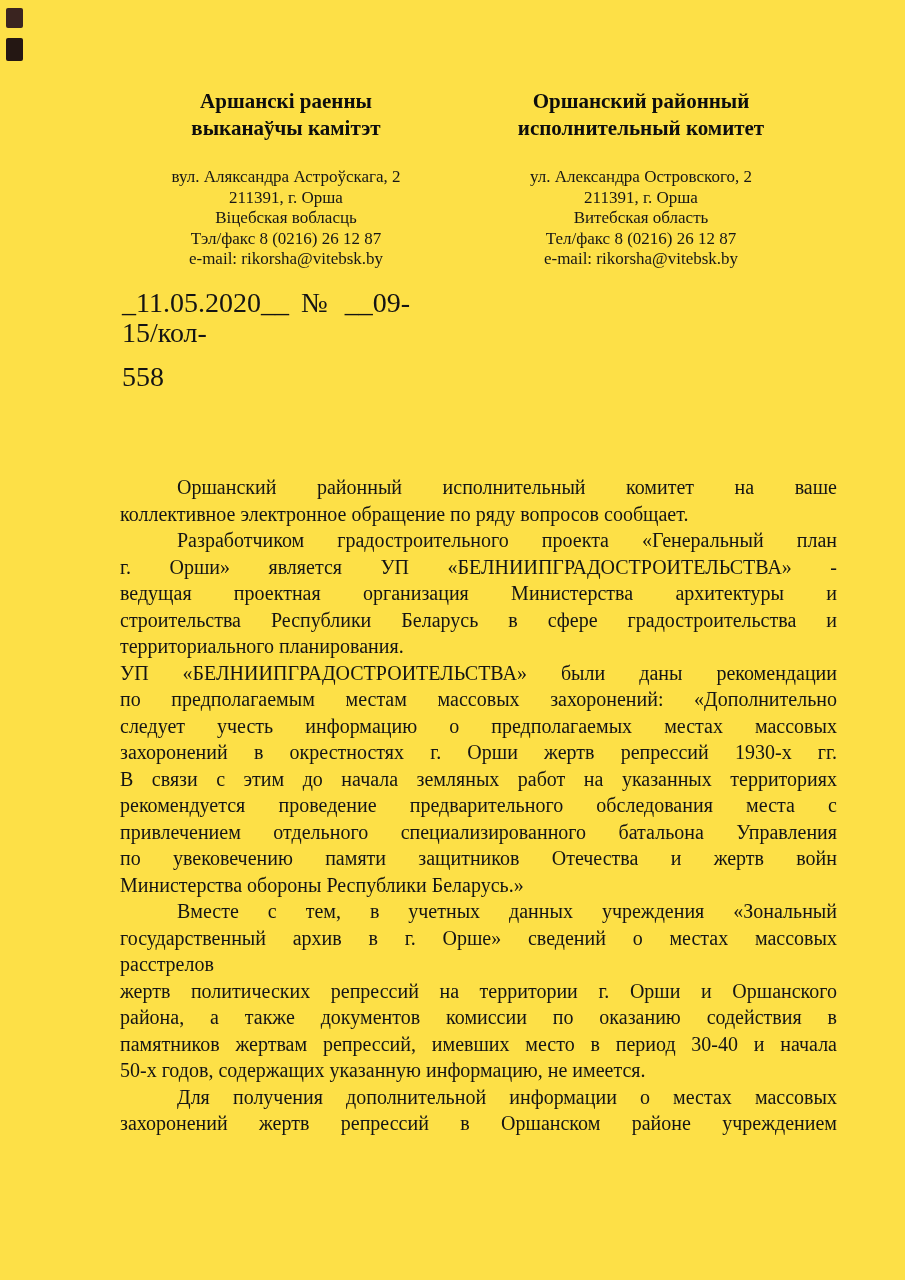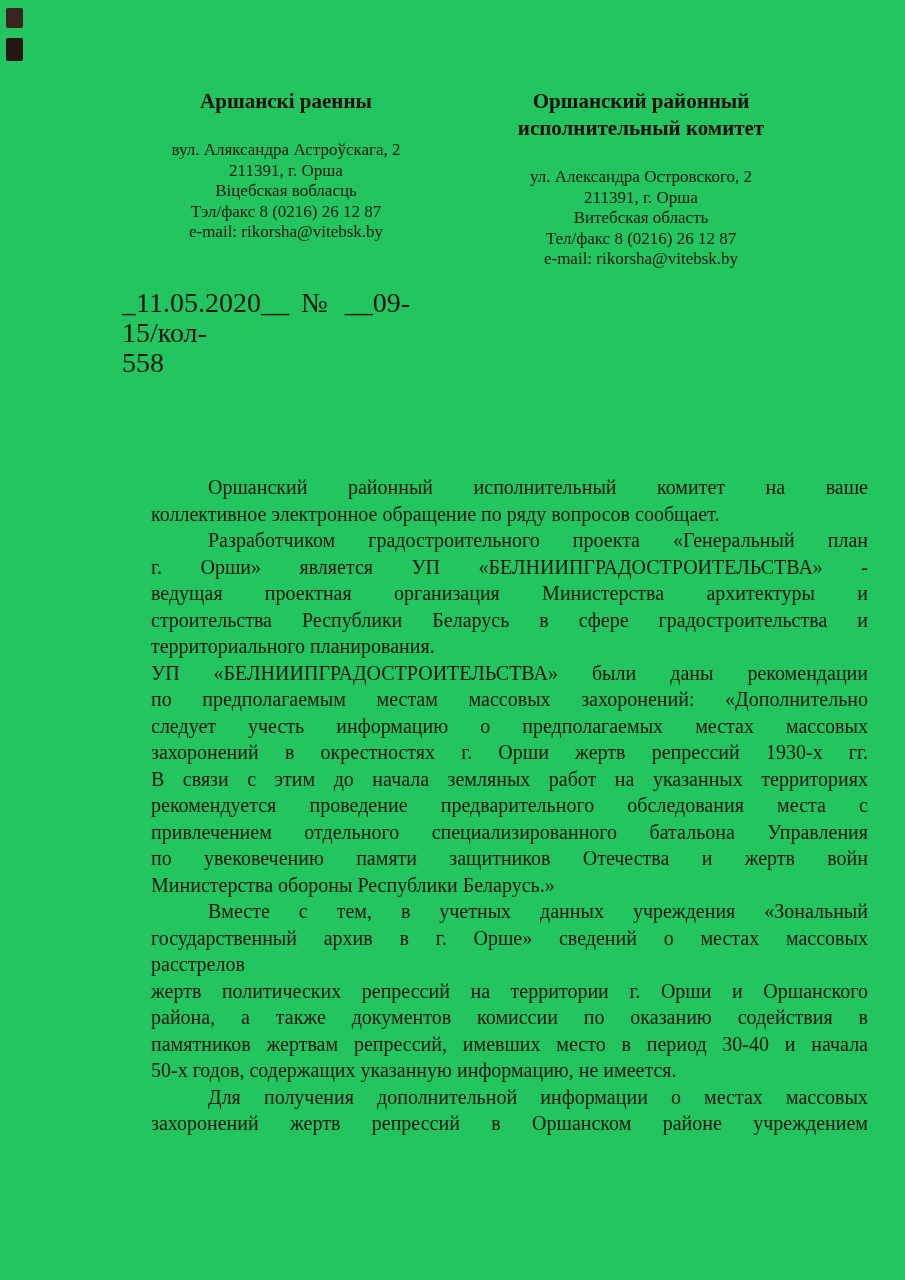--- a/index.html
+++ b/index.html
@@ -1,20 +1,20 @@
 <!DOCTYPE html>
 <html><head>
 <meta charset="utf-8">
 <style>
   html, body { margin: 0; padding: 0; background: #ffffff; }
   .page {
     position: relative;
     width: 905px;
     height: 1280px;
-    background: #22c55e;
+    background: #fde047;
     color: #141414;
     font-family: "Liberation Serif", "DejaVu Serif", serif;
     overflow: hidden;
   }
 
   
   .scan-mark { position: absolute; border-radius: 2px; }
   .scan-mark.m1 { left: 6px;  top: 8px;  width: 17px; height: 20px; background: #3a2420; }
   .scan-mark.m2 { left: 6px;  top: 38px; width: 17px; height: 23px; background: #241713; }
 
@@ -22,40 +22,41 @@
   .letterhead { position: absolute; top: 88px; left: 0; width: 905px; }
   .lh-col { position: absolute; text-align: center; }
   .lh-col.left  { left: 130px; width: 312px; }
   .lh-col.right { left: 485px; width: 312px; }
   .org-title { font-weight: bold; font-size: 21px; line-height: 27px; color: #0d0d0d; }
   .org-address { margin-top: 25px; font-size: 17px; line-height: 20.5px; color: #161616; }
 
   
   .ref-block { position: absolute; left: 122px; top: 288px; width: 288px; font-size: 28px; line-height: 30px; }
   .ref-line1 { text-align: justify; text-align-last: justify; }
-  .ref-line2 { text-align: left; }
+  .ref-line2 { text-align: left; margin-top: 14px; }
 
   
   .body-text { position: absolute; left: 120px; top: 474px; width: 717px; font-size: 20px; line-height: 26.5px; }
-  .body-text .line { width: 717px; margin-left: 31px; }
+  .body-text .line { width: 717px; }
   .body-text .line.j { text-align: justify; text-align-last: justify; }
   .body-text .line.indent { text-indent: 57px; }
 </style>
 </head>
 <body>
 
 <div class="page">
 
   <span class="scan-mark m1"></span>
   <span class="scan-mark m2"></span>
 
   <header class="letterhead">
     <div class="lh-col left">
       <div class="org-title">
         <div>Аршанскі раенны</div>
+        <div>выканаўчы камітэт</div>
       </div>
       <div class="org-address">
         <div>вул. Аляксандра Астроўскага, 2</div>
         <div>211391, г. Орша</div>
         <div>Віцебская вобласць</div>
         <div>Тэл/факс 8 (0216) 26 12 87</div>
         <div>e-mail: rikorsha@vitebsk.by</div>
       </div>
     </div>
     <div class="lh-col right">

